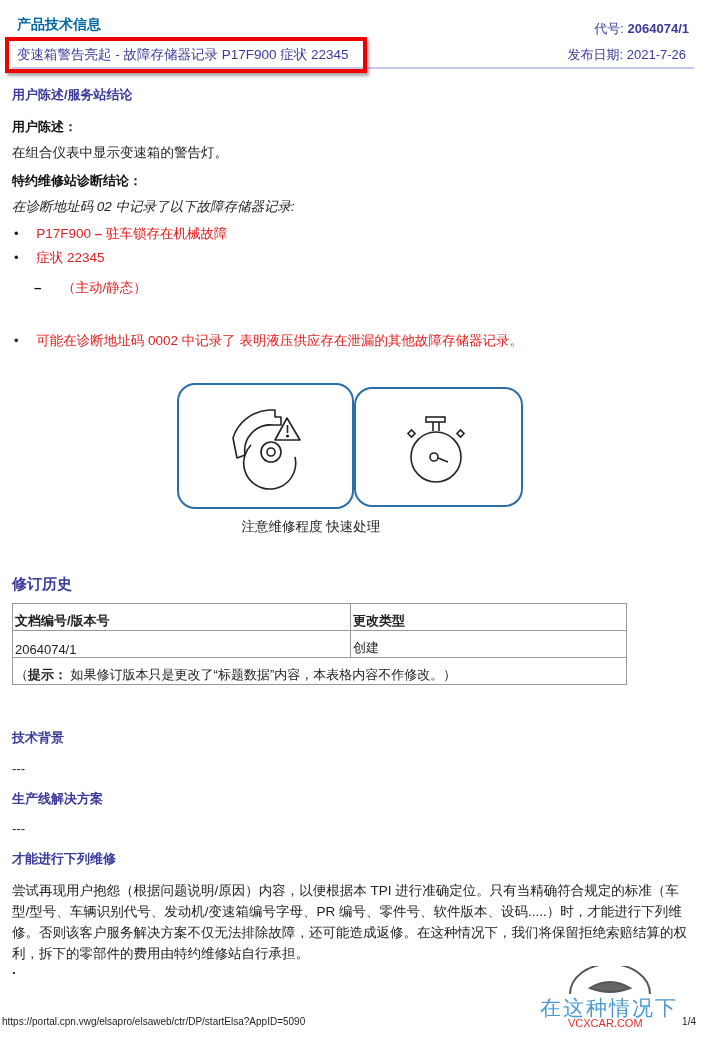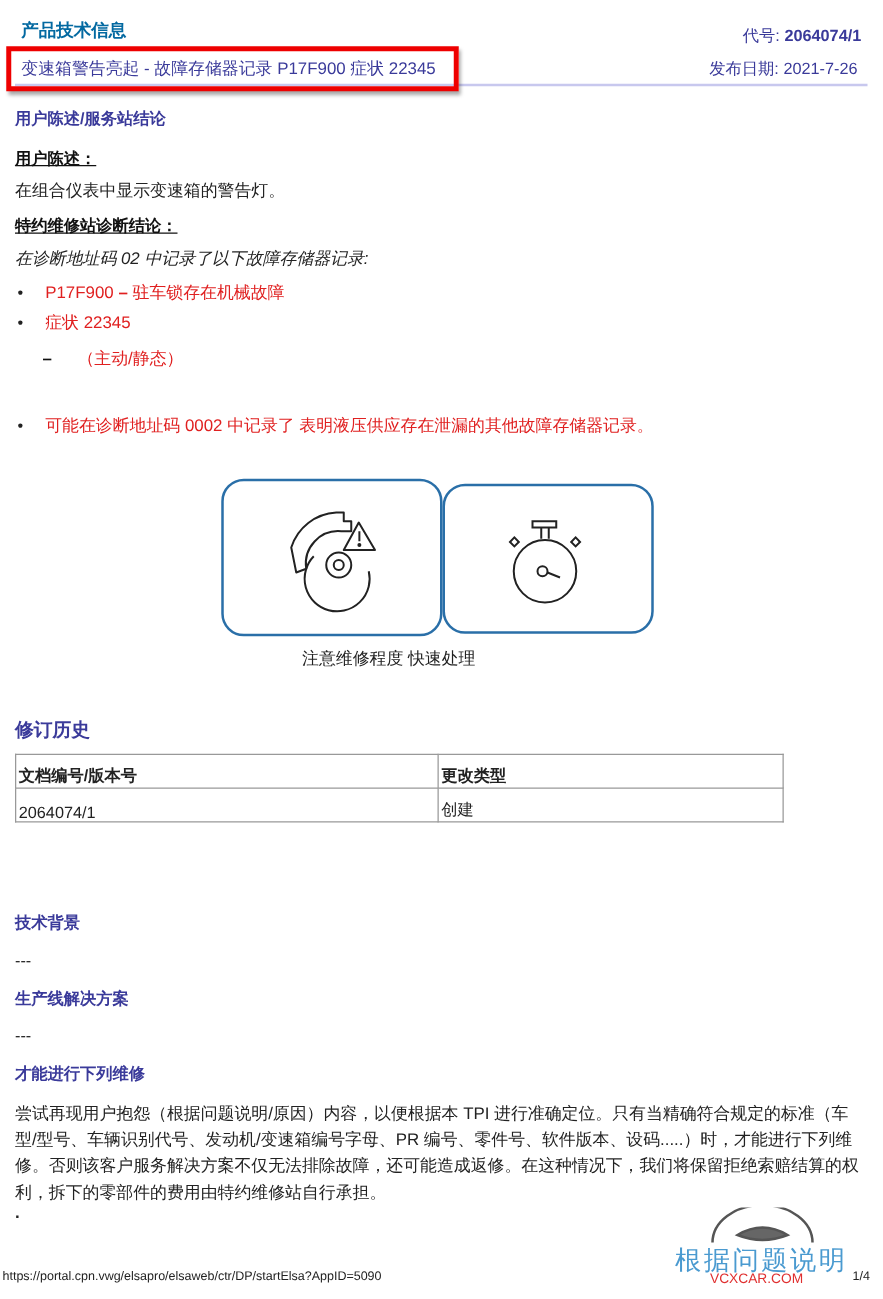--- a/index.html
+++ b/index.html
@@ -15,21 +15,21 @@
     .hdr-sub { left: 17px; top: 46px; font-size: 13.5px; color: #3a3a9a; }
     .hdr-date { right: 20px; top: 46px; font-size: 13px; color: #3a3a9a; }
     .hdr-rule { left: 12px; right: 12px; top: 67px; height: 2px; background: #c8c8ee; }
     .redbox {
       left: 5px; top: 37px; width: 362px; height: 36px;
       border: 4px solid #ee0000; box-sizing: border-box;
       box-shadow: 2px 3px 3px rgba(0,0,0,0.35);
     }
     .h2 { left: 12px; font-size: 13px; font-weight: bold; color: #3a3a9a; }
     .h3 { left: 12px; font-size: 15px; font-weight: bold; color: #3a3a9a; }
-    .sublabel { left: 12px; font-size: 13px; font-weight: bold; text-decoration: underline; color: #111; }
+    .sublabel { left: 12px; font-size: 13px; font-weight: bold; color: #111; }
     .para { left: 12px; font-size: 13.5px; color: #222; }
     .bullet { left: 14px; font-size: 13px; color: #222; }
     .red { color: #e02020; font-size: 13.5px; }
     .dash { font-size: 13.5px; color: #111; font-weight: bold; }
     .card {
       border: 2px solid #2a6fa8; border-radius: 18px; background: #fff; box-sizing: border-box;
     }
     .caption { left: 0; width: 622px; text-align: center; top: 518px; font-size: 13.5px; color: #222; }
     table.rev {
       position: absolute; left: 12px; top: 603px; width: 615px;
@@ -119,20 +119,25 @@
 <table class="rev">
   <tbody>
       <tr>
     <td class="th" style="width:333px;">文档编号/版本号</td>
     <td class="th">更改类型</td>
   </tr>
   <tr>
     <td>2064074/1</td>
     <td>创建</td>
   </tr>
+  <tr>
+    <td colspan="2" style="padding-left:2px;">
+      <span>（</span><b>提示：</b><span> 如果修订版本只是更改了“标题数据”内容，本表格内容不作修改。）</span>
+    </td>
+  </tr>
 </tbody>
   </table>
 
 <div class="abs h2" style="top:729px;">技术背景</div>
 <div class="abs dashes" style="top:761px;">---</div>
 
 <div class="abs h2" style="top:790px;">生产线解决方案</div>
 <div class="abs dashes" style="top:821px;">---</div>
 
 <div class="abs h2" style="top:850px;">才能进行下列维修</div>
@@ -141,14 +146,14 @@
 
 <div class="abs url">https://portal.cpn.vwg/elsapro/elsaweb/ctr/DP/startElsa?AppID=5090</div>
 <div class="abs pageno">1/4</div>
 
 <svg class="abs" style="left:560px; top:966px;" width="100" height="34" viewBox="0 0 100 34">
   <g fill="none" stroke="#555" stroke-width="2">
     <path d="M10 28 A40 30 0 0 1 90 28"></path>
     <path d="M30 22 Q50 10 70 22 Q50 30 30 22 Z" fill="#666"></path>
   </g>
 </svg>
-<div class="abs wm-cn">根据问题说明</div>
+<div class="abs wm-cn">在这种情况下</div>
 <div class="abs wm-en">VCXCAR.COM</div>
 
 </body></html>

